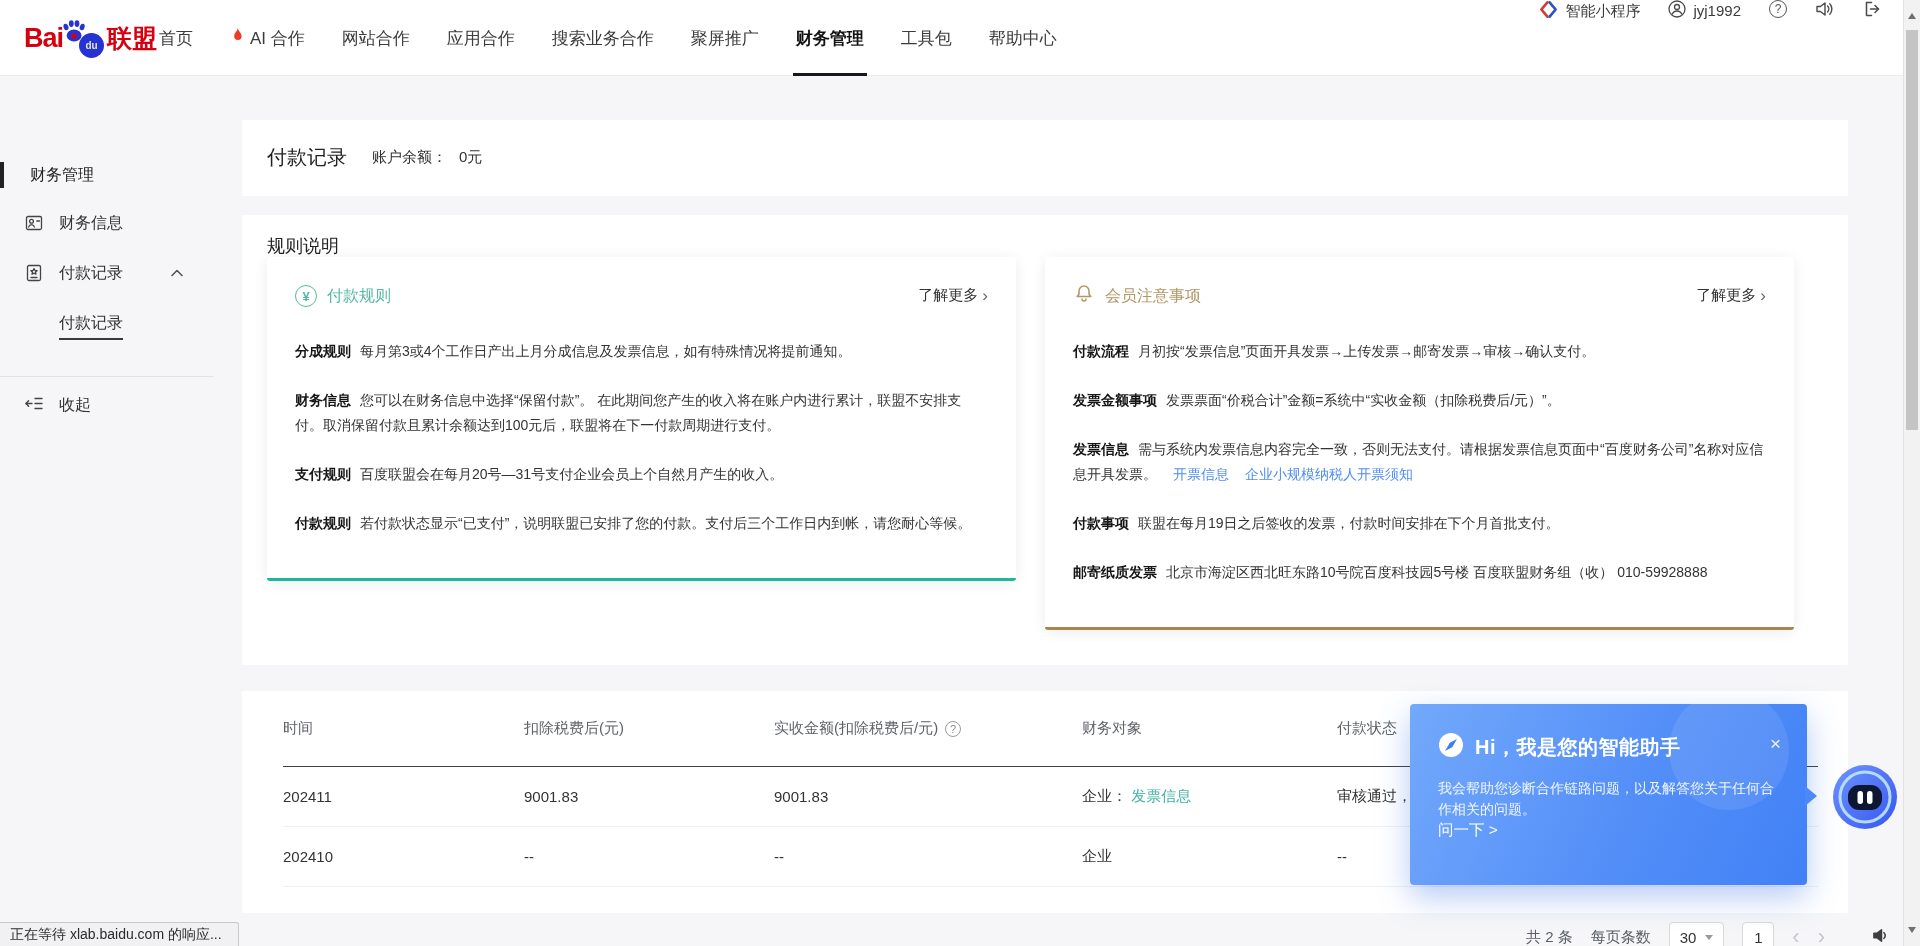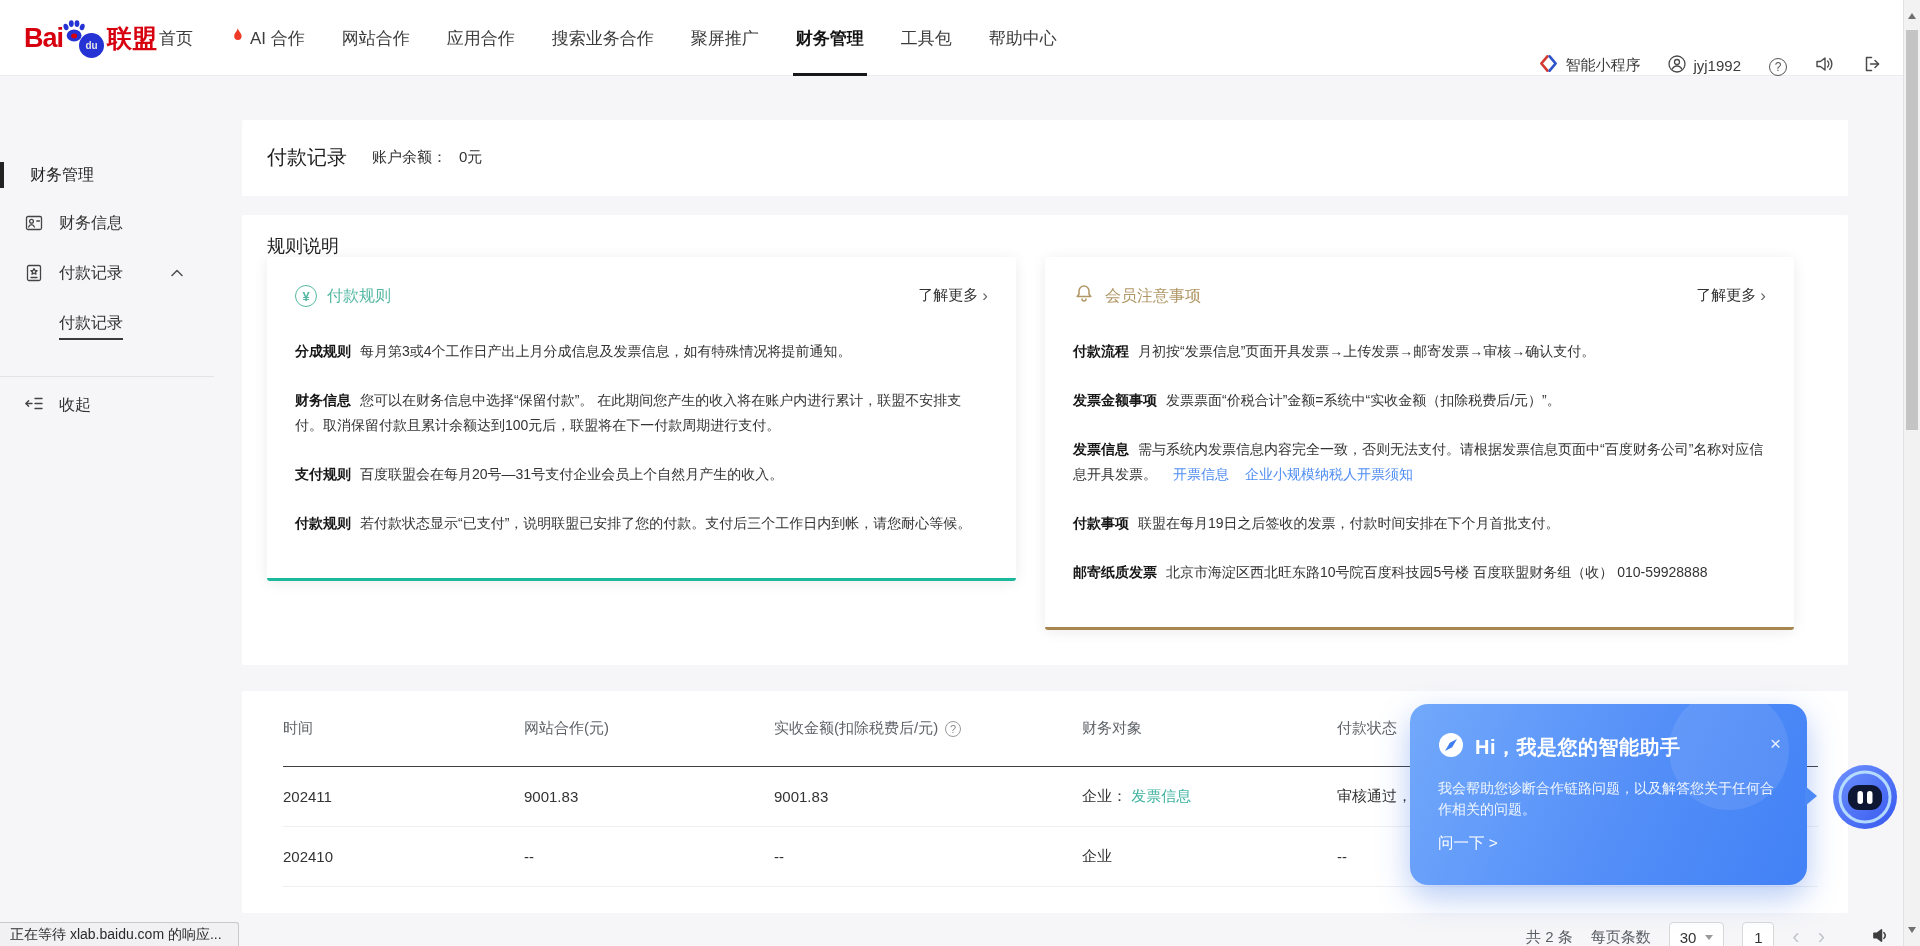--- a/index.html
+++ b/index.html
@@ -16,21 +16,21 @@
   .logo { position:absolute; left:24px; top:0; height:76px; display:flex; align-items:center; }
   .logo-bai { font-size:27px; font-weight:bold; color:#d7000f; letter-spacing:-1px; }
   .logo-paw { margin:0 0 10px -2px; }
   .logo-du { width:25px; height:25px; border-radius:50%; background:#2633d4; color:#e5e5e5; font-weight:bold;
              font-size:10px; display:flex; align-items:center; justify-content:center; margin:14px 2px 0 -8px; }
   .logo-union { font-size:25px; font-weight:bold; color:#d7000f; margin-left:1px; }
   .nav { position:absolute; left:159px; top:0; height:76px; display:flex; gap:37px; }
   .nav-item { display:flex; align-items:center; gap:5px; font-size:17px; color:#3c3c3c; position:relative; cursor:pointer; }
   .nav-item.active span.lbl { font-weight:bold; color:#121212; }
   .nav-item.active::after { content:""; position:absolute; left:-3px; right:-3px; bottom:0; height:3px; background:#17181a; }
-  .top-right { position:absolute; right:38px; top:0; height:76px; display:flex; align-items:flex-end; gap:28px;
+  .top-right { position:absolute; right:38px; top:0; height:76px; display:flex; align-items:flex-start; gap:28px;
                font-size:15px; color:#3c3c3c; }
   .tr-group { display:flex; align-items:center; gap:7px; cursor:pointer; }
   .icon-circle-q { width:18px; height:18px; border:1.4px solid #555; border-radius:50%; font-size:12px; color:#555;
                    display:inline-flex; align-items:center; justify-content:center; }
 
   
   .sidebar { position:absolute; left:0; top:76px; width:220px; height:870px; }
   .sb-bar { position:absolute; left:0; top:86px; width:4px; height:26px; background:#222; }
   .sb-row { position:absolute; height:26px; display:flex; align-items:center; font-size:16px; color:#333; cursor:pointer; }
   .sb-section { left:30px; top:86px; color:#222; }
@@ -79,30 +79,30 @@
   .pagination { position:absolute; right:95px; top:922px; height:30px; display:flex; align-items:center; gap:18px;
                 font-size:15px; color:#5a5e66; z-index:2; }
   .pp-box { border:1px solid #d9d9d9; border-radius:4px; background:#fff; height:30px; display:flex;
             align-items:center; padding:0 10px; gap:9px; cursor:pointer; color:#333; }
   .caret-down { width:0; height:0; border:4.5px solid transparent; border-top:5.5px solid #999; margin-top:5px; }
   .page-box { width:32px; height:30px; border:1px solid #d9d9d9; border-radius:4px; background:#fff; color:#333;
               display:flex; align-items:center; justify-content:center; cursor:pointer; }
   .pg-arrow { color:#c3c7cc; font-size:22px; line-height:1; cursor:pointer; }
 
   
-  .chat { position:absolute; left:1410px; top:704px; width:397px; height:181px; border-radius:18px; z-index:10;
+  .chat { position:absolute; left:1410px; top:704px; width:397px; height:181px; border-radius:4px; z-index:10;
           background:linear-gradient(115deg,#72a9fb 0%,#548ff8 55%,#4181f6 100%); color:#fff;
           padding:28px 28px 0; box-shadow:0 12px 32px rgba(47,105,226,.35); overflow:visible; }
   .chat::before { content:""; position:absolute; right:18px; top:-14px; width:120px; height:120px; border-radius:50%;
                   background:rgba(255,255,255,.09); }
   .chat-head { display:flex; align-items:center; gap:11px; position:relative; }
   .chat-title { font-size:20px; font-weight:bold; letter-spacing:.5px; }
   .chat-close { position:absolute; right:-2px; top:2px; font-size:19px; color:#eaf2ff; cursor:pointer; line-height:1; }
   .chat-body { margin-top:16px; font-size:14px; line-height:21px; width:348px; color:#f0f6ff; }
-  .chat-action { margin-top:13px; font-size:15.5px; cursor:pointer; }
+  .chat-action { font-size:15.5px; cursor:pointer; }
   .chat-tail { position:absolute; right:-10px; top:82px; width:0; height:0;
                border-top:10px solid transparent; border-bottom:10px solid transparent; border-left:12px solid #4b89f7; }
   .robot { position:absolute; left:1832px; top:764px; z-index:11; cursor:pointer; }
 
   
   .statusbar { position:absolute; left:0; top:922px; height:24px; background:#f1f1f3; border:1px solid #c9c9c9;
                border-left:none; border-bottom:none; border-top-right-radius:3px; font-size:14px; line-height:22px;
                padding:0 16px 0 10px; color:#2b2b2b; z-index:12; white-space:nowrap; }
   .scrollbar { position:absolute; right:0; top:0; width:17px; height:946px; background:#f2f2f2;
                border-left:1px solid #e2e2e2; z-index:20; }
@@ -327,21 +327,21 @@
       <p class="rule-p">
         <b>邮寄纸质发票</b><span>北京市海淀区西北旺东路10号院百度科技园5号楼 百度联盟财务组（收） 010-59928888</span>
       </p>
     </div>
   </div>
 
   <div class="card card-c">
     <div class="tbl">
       <div class="trow thead">
         <div>时间</div>
-        <div>网站合作(元)</div>
+        <div>扣除税费后(元)</div>
         <div class="th-flex">
           <span>实收金额(扣除税费后/元)</span>
           <span class="q-mini">
               <span>?</span>
             </span>
         </div>
         <div>财务对象</div>
         <div>付款状态</div>
       </div>
 

